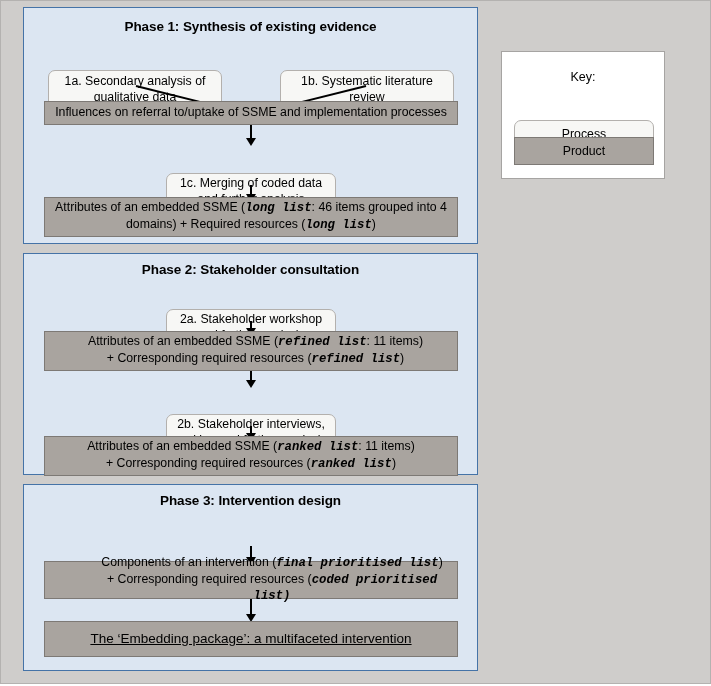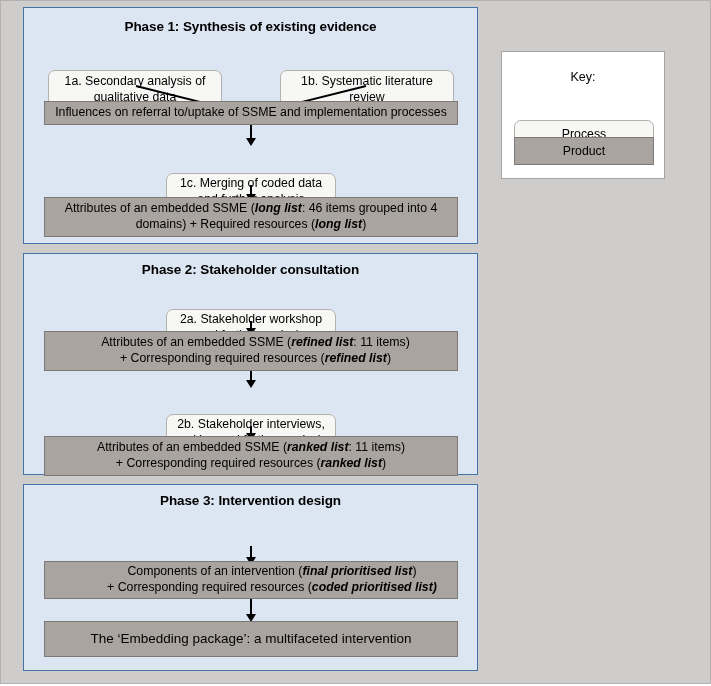--- a/index.html
+++ b/index.html
@@ -63,20 +63,21 @@
     border-radius: 0;
   }
   .node .txt {
     display: block;
     width: 100%;
     white-space: pre-line;
   }
   .node em {
     font-style: italic;
     font-weight: bold;
+    font-family: Liberation Mono, monospace;
   }
 
   
   .arrow-v {
     position: absolute;
     width: 2px;
     background: #000000;
   }
   .arrow-head-down {
     position: absolute;
@@ -220,21 +221,21 @@
     <div class="arrow-v" style="left:226px; top:61px; height:14px;"></div>
     <div class="arrow-head-down" style="left:222px; top:72px;"></div>
 
     <div class="node product" style="left:20px; top:76px; width:414px; height:38px;padding-left:48px;">
       <span class="txt">Components of an intervention (<em>final prioritised list</em>)<br>+ Corresponding required resources (<em>coded prioritised list)</em></span>
     </div>
 
     <div class="arrow-v" style="left:226px; top:114px; height:18px;"></div>
     <div class="arrow-head-down" style="left:222px; top:129px;"></div>
 
-    <div class="node product" style="left:20px; top:136px; width:414px; height:36px; font-size:13.5px;">
+    <div class="node product" style="left:20px; top:136px; width:414px; height:36px; font-size:13.5px;text-decoration:underline;">
       <span class="txt">The ‘Embedding package’: a multifaceted intervention</span>
     </div>
   </div>
 
   <div id="key-box">
     <div id="key-title">Key:</div>
     <div class="key-swatch process" style="top:42px;">
       <span>Process</span>
     </div>
     <div class="key-swatch product" style="top:85px;">

